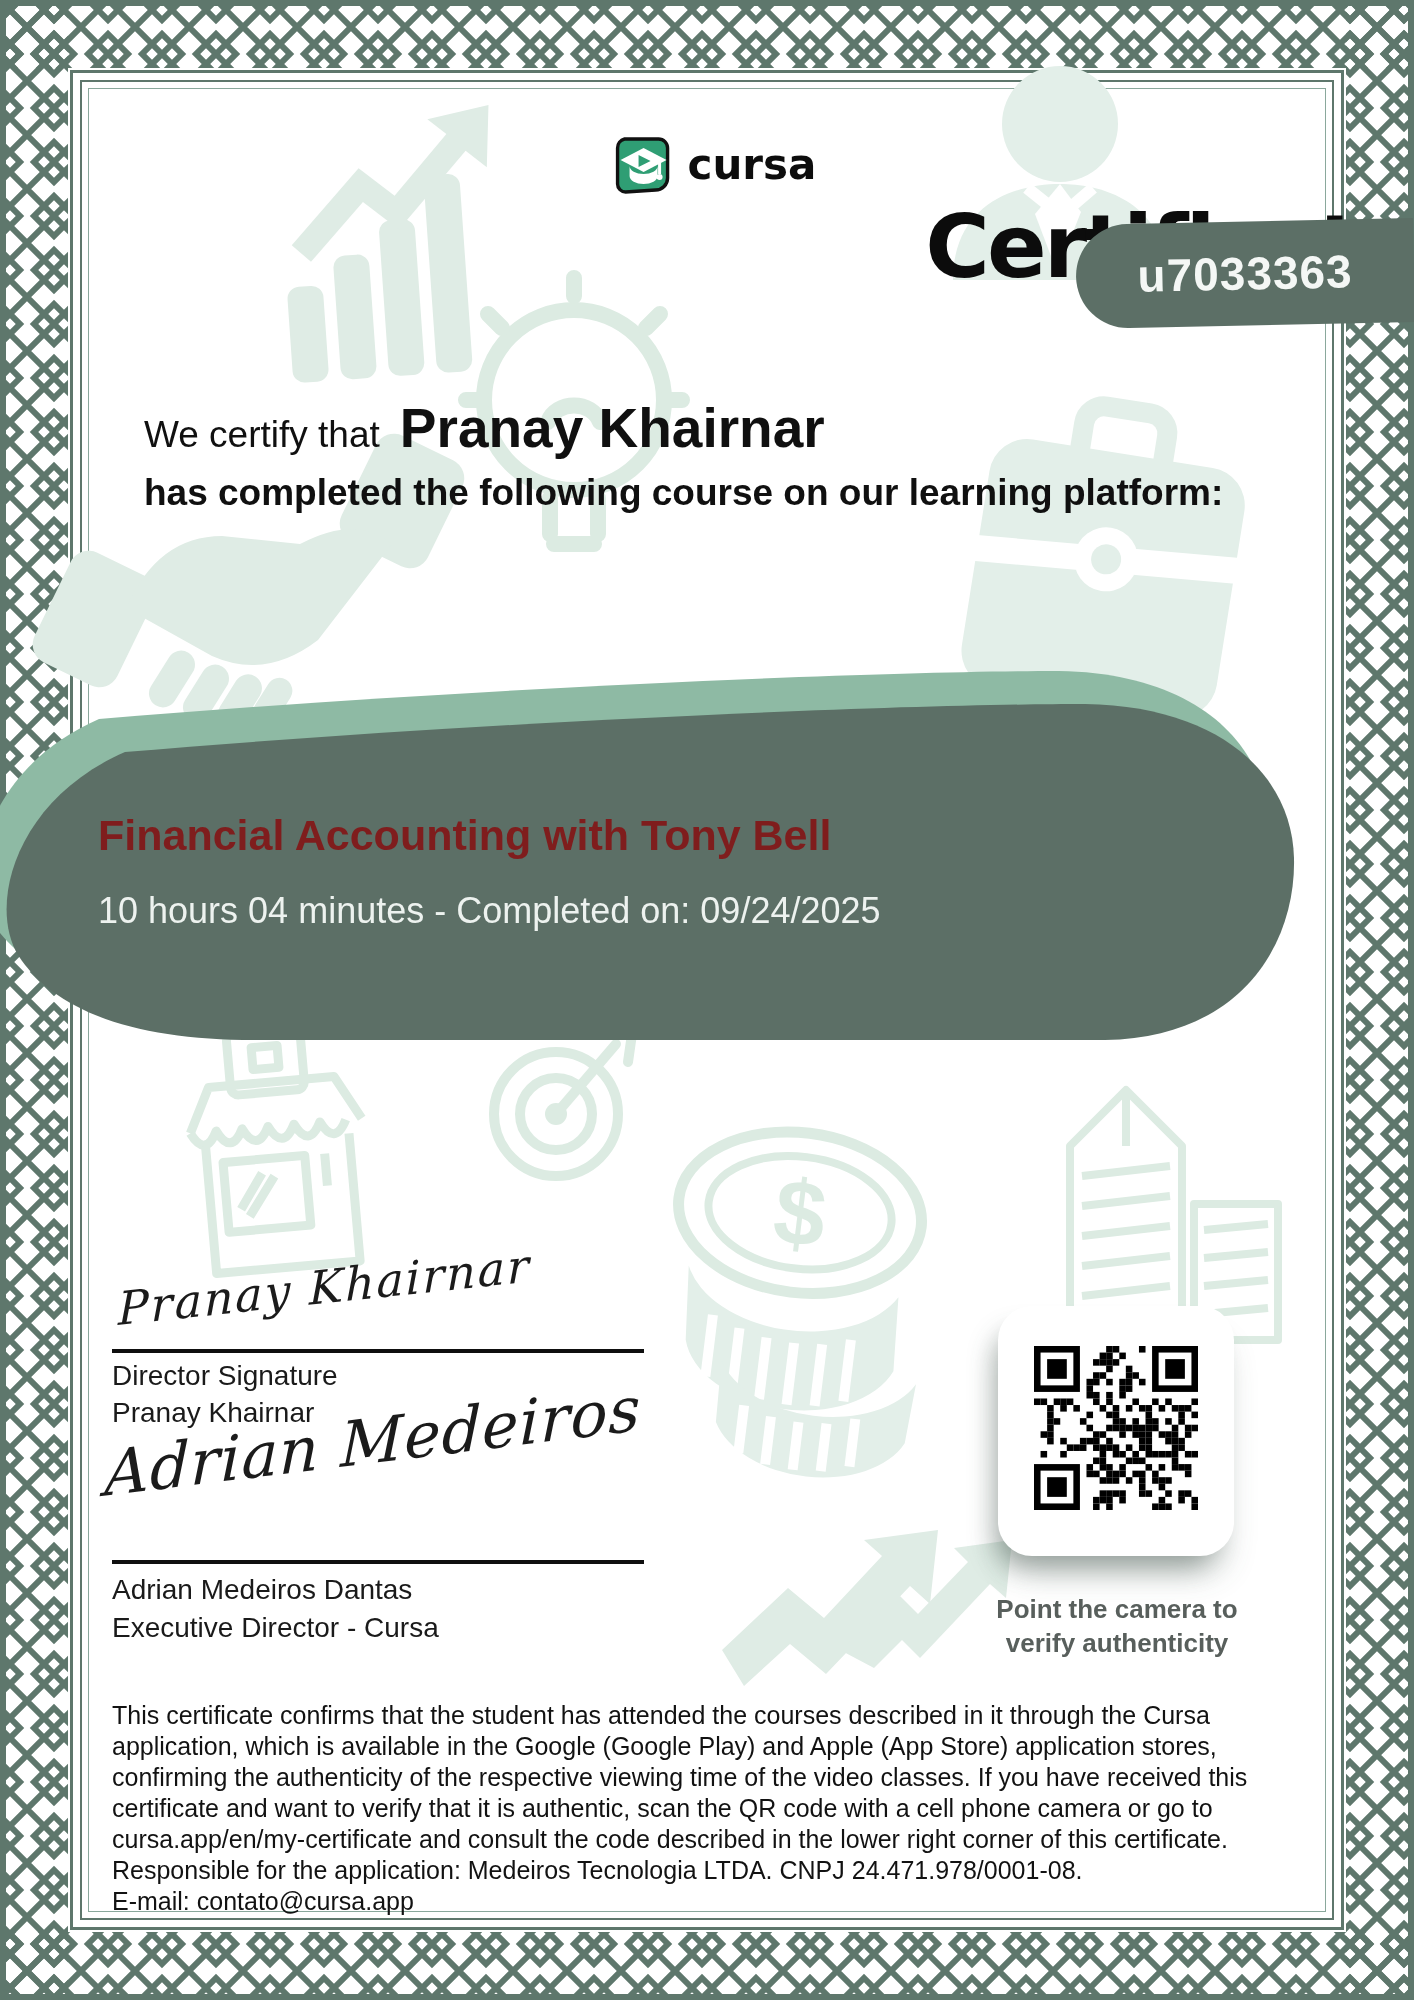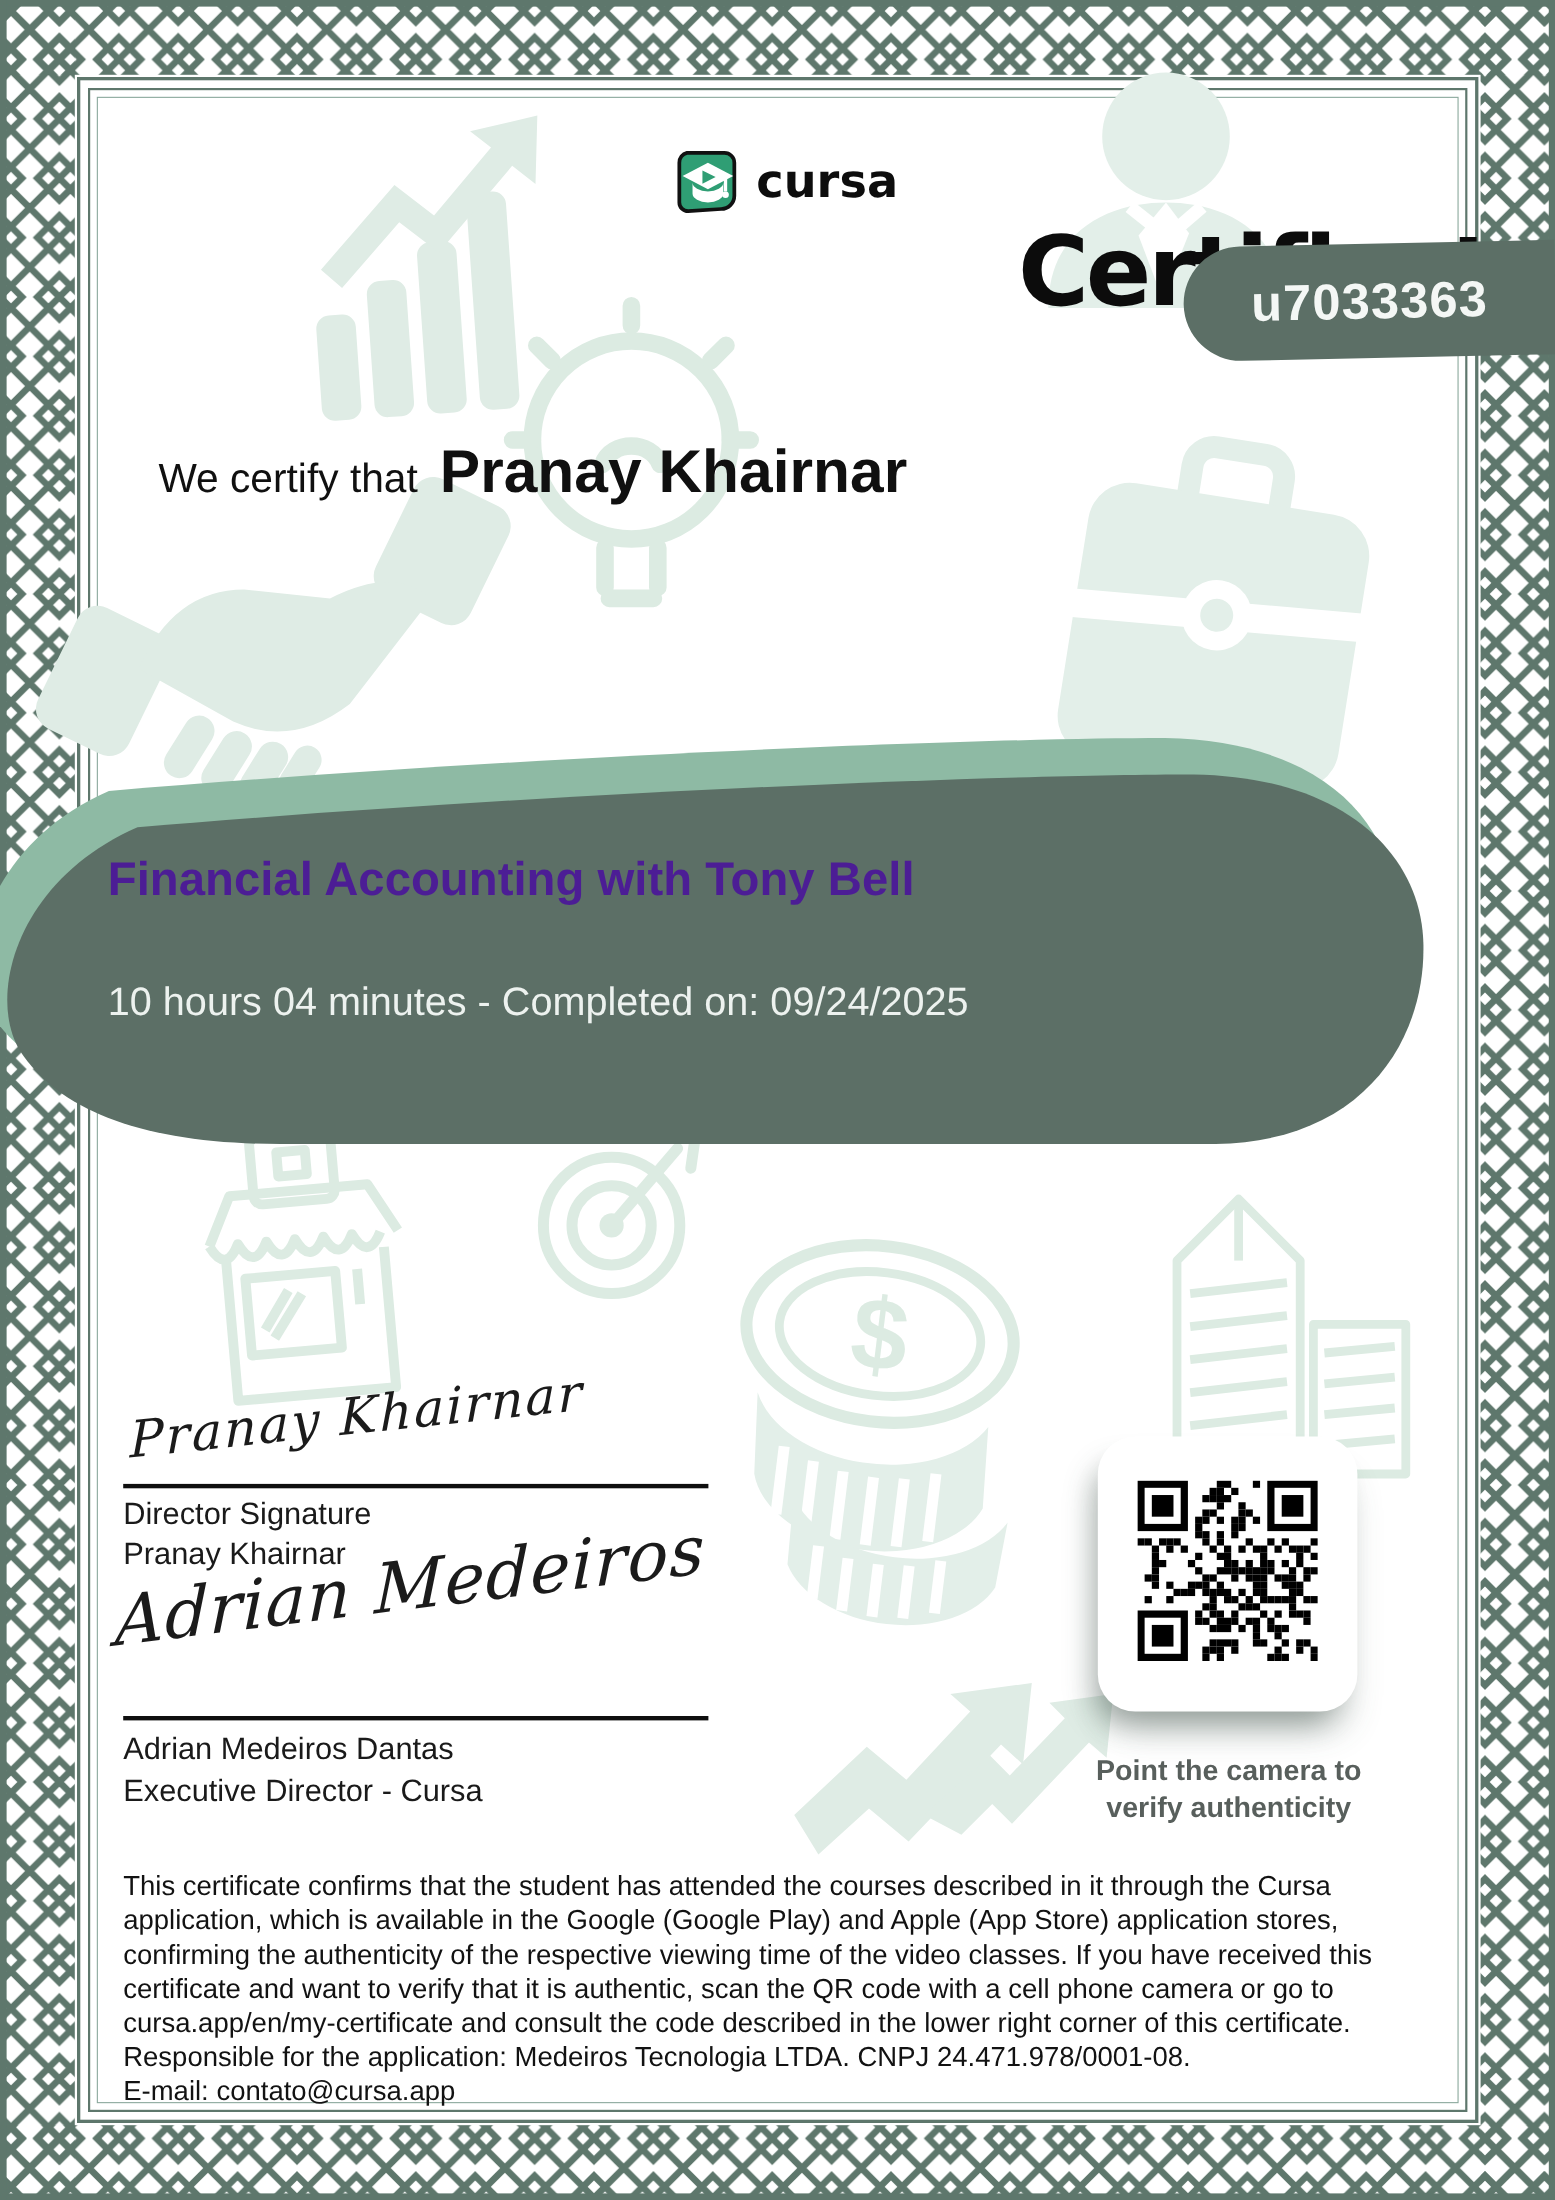--- a/index.html
+++ b/index.html
@@ -25,22 +25,22 @@
         display:flex;align-items:center;justify-content:center;
         transform:rotate(-1.2deg);transform-origin:100% 50%;}
   .badge span{font-size:46px;font-weight:700;color:#f4f7f5;letter-spacing:1px;}
 
   .intro{position:absolute;left:144px;top:396px;color:#101010;}
   .intro .line1{display:flex;align-items:baseline;}
   .intro-prefix{font-size:37px;font-weight:400;}
   .student-name{font-size:55px;font-weight:700;margin-left:20px;letter-spacing:0px;}
   .intro .line2{font-size:37px;font-weight:700;margin-top:12px;}
 
-  .course-title{position:absolute;left:98px;top:776px;font-size:43px;font-weight:700;
-        color:#4c1d95;letter-spacing:0px;}
+  .course-title{position:absolute;left:98px;top:811px;font-size:43px;font-weight:700;
+        color:#7f1d1d;letter-spacing:0px;}
   .course-meta{position:absolute;left:98px;top:890px;font-size:36px;font-weight:400;
         color:#edf2ef;}
 
   .script{font-family:"DejaVu Serif",serif;font-style:italic;color:#1b1b1b;}
   .sig1-script{position:absolute;left:118px;top:1282px;font-size:46px;
         transform:rotate(-6deg) skewX(-6deg);transform-origin:0 100%;letter-spacing:2px;}
   .sig2-script{position:absolute;left:104px;top:1438px;font-size:62px;
         transform:rotate(-7deg) skewX(-8deg);transform-origin:0 100%;letter-spacing:1px;}
   .sig-line{position:absolute;left:112px;width:532px;height:4px;background:#0f0f0f;}
   .sl1{top:1349px;} .sl2{top:1560px;}
@@ -195,20 +195,21 @@
 
   <div class="badge">
     <span>u7033363</span>
   </div>
 
   <div class="intro">
     <div class="line1">
       <span class="intro-prefix">We certify that</span>
       <span class="student-name">Pranay Khairnar</span>
     </div>
+    <div class="line2">has completed the following course on our learning platform:</div>
   </div>
 
   <div class="course-title">Financial Accounting with Tony Bell</div>
   <div class="course-meta">10 hours 04 minutes - Completed on: 09/24/2025</div>
 
   <div class="script sig1-script">Pranay Khairnar</div>
   <div class="sig-line sl1"></div>
   <div class="sig-label t1362">Director Signature</div>
   <div class="sig-label t1398">Pranay Khairnar</div>
 

